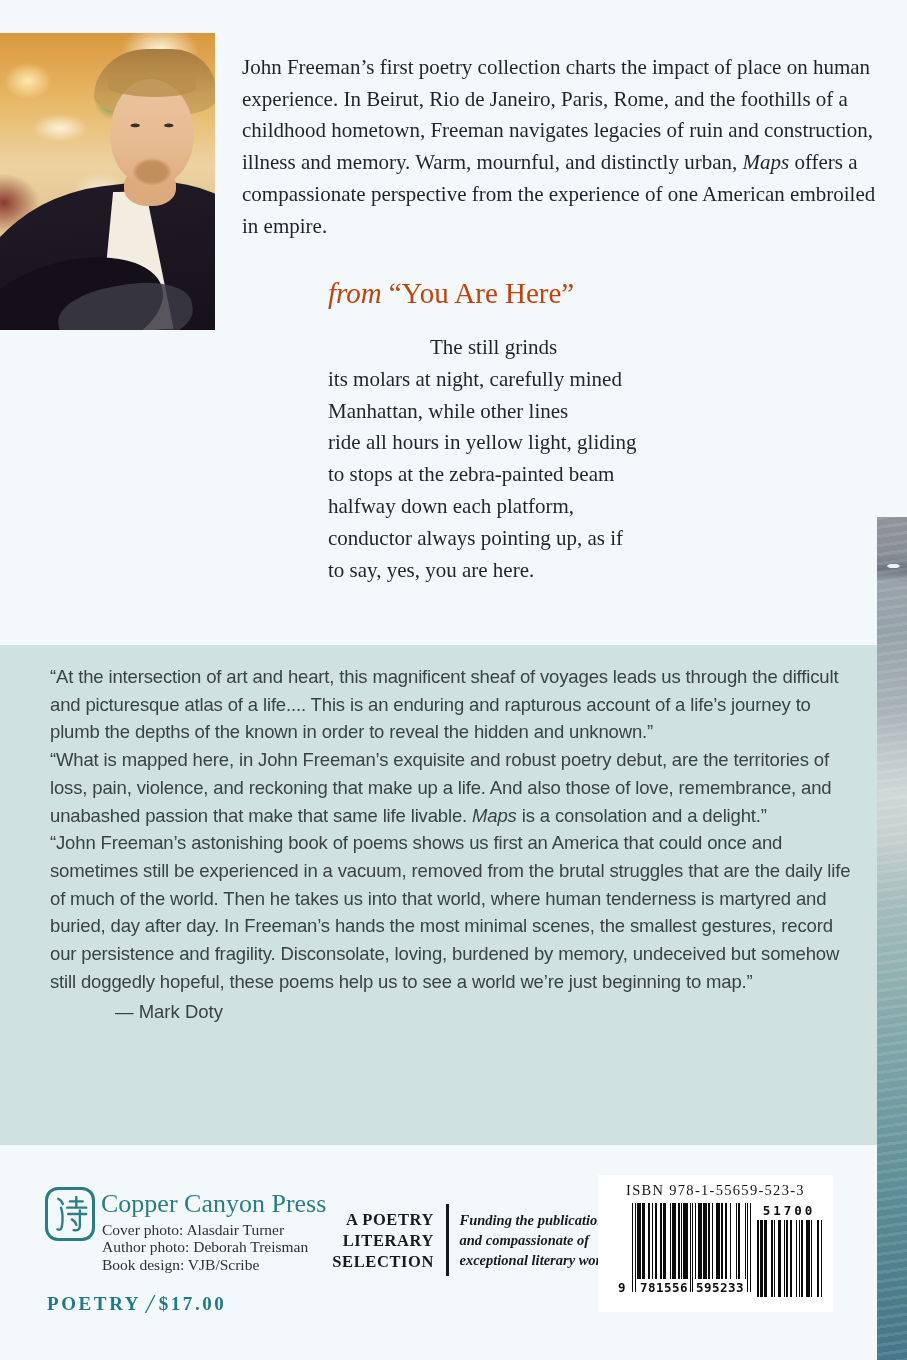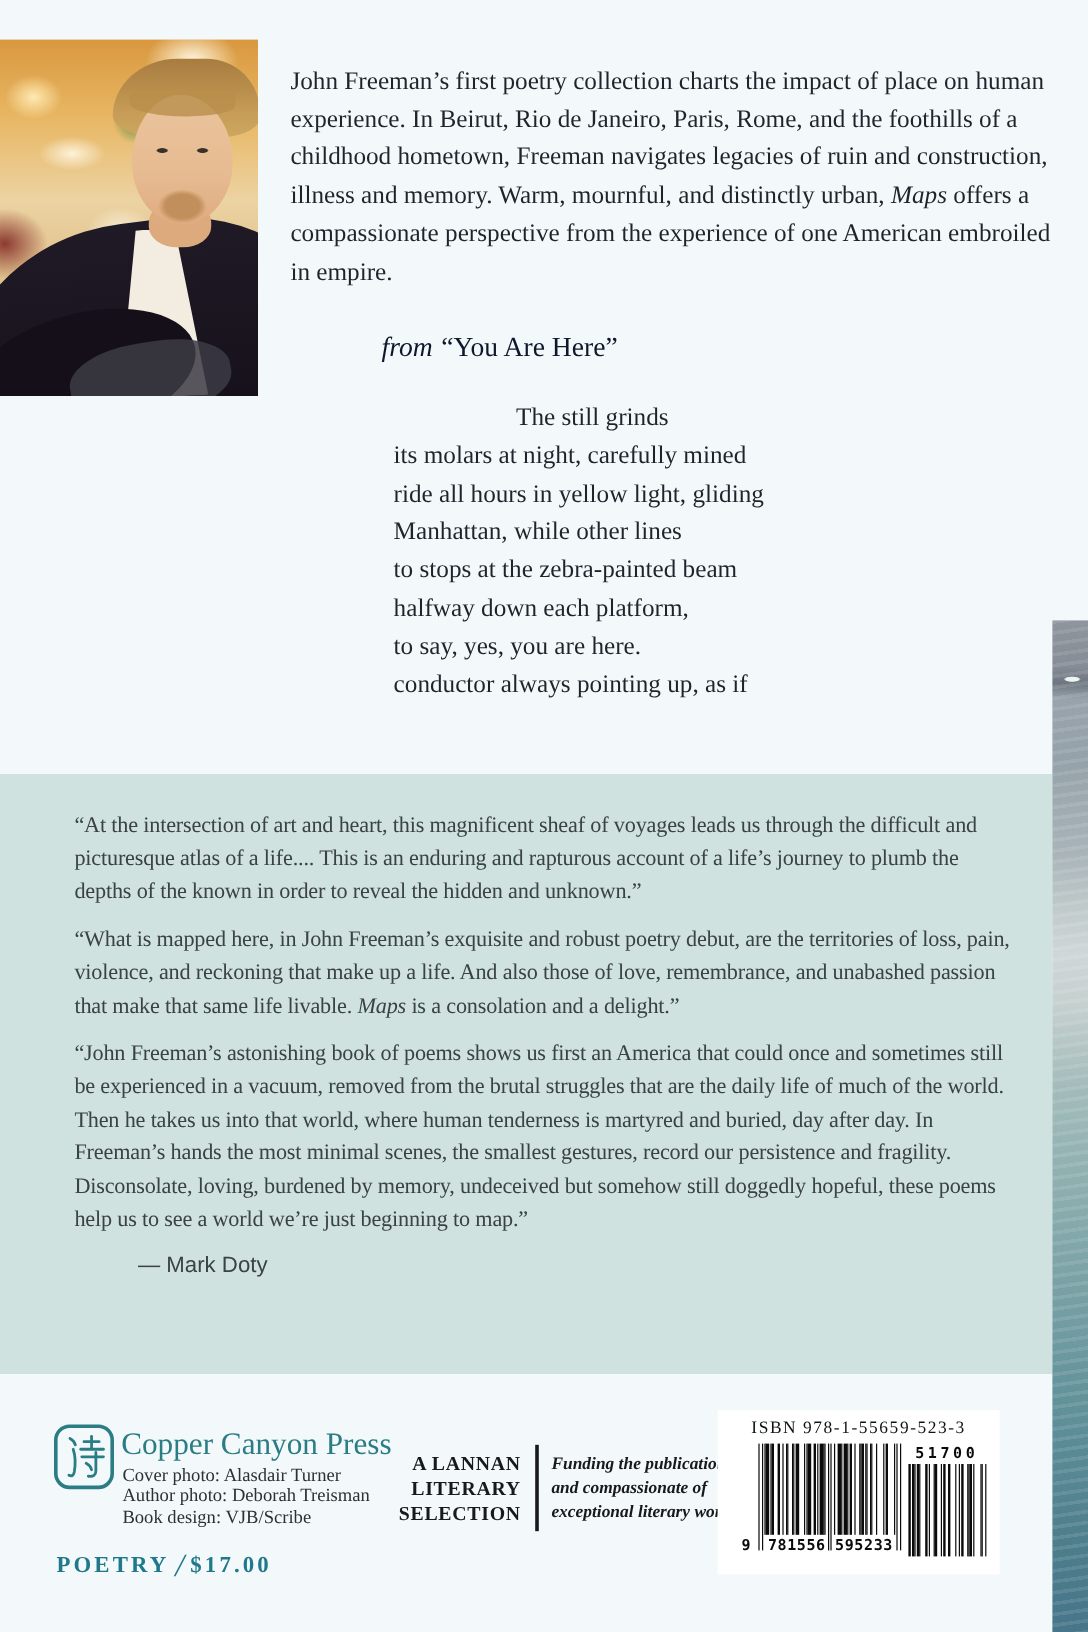--- a/index.html
+++ b/index.html
@@ -34,31 +34,31 @@
   .ap-fringe { position:absolute; left:108px; top:44px; width:88px; height:20px;
     background:#b98e4b; border-radius:0 0 50% 60%; opacity:.8; }
   .ap-arm { position:absolute; left:-25px; top:228px; width:190px; height:100px; background:#140f19;
     border-radius:50%; transform:rotate(-14deg); }
   .ap-sleeve { position:absolute; left:58px; top:252px; width:135px; height:62px; background:#3c3b44;
     border-radius:45%; transform:rotate(-9deg); opacity:.85; }
 
   
   .description { position:absolute; left:242px; top:31px; width:634px; font-size:21px;
     line-height:31.7px; color:#1d242b; }
-  .excerpt-heading { position:absolute; left:318px; top:277px; font-size:23px; color:#0f172a; }
+  .excerpt-heading { position:absolute; left:328px; top:277px; font-size:29px; color:#c2410c; }
   .excerpt-heading .from { font-style:italic; margin-right:7px; }
   .poem { position:absolute; left:328px; top:332px; font-size:21px; line-height:31.8px;
     color:#1d242b; white-space:nowrap; }
   .poem-line.indent { padding-left:102px; }
 
   
   .teal-band { position:absolute; left:0; top:645px; width:877px; height:500px; background:#cfe2df;
     box-sizing:border-box; padding:18px 16px 0 50px;
     font-family:"Liberation Sans", sans-serif; color:#3b4245; }
-  .blurb { margin:12px; font-size:18.5px; line-height:27.7px; letter-spacing:-0.15px;font-family:Liberation Serif, serif; }
+  .blurb { margin:0; font-size:18.5px; line-height:27.7px; letter-spacing:-0.15px; }
   .attribution { margin:6px 0 15px 65px; font-size:18.5px; }
 
   
   .photo-strip { position:absolute; left:877px; top:517px; width:30px; height:843px;
     background:
       radial-gradient(9px 3px at 55% 49px, #eef3f3 0 60%, rgba(238,243,243,0) 80%),
       repeating-linear-gradient(172deg, rgba(255,255,255,.10) 0 3px, rgba(255,255,255,0) 3px 9px),
       linear-gradient(180deg,
         #8f959d 0%, #868d96 4.5%, #6e7781 6.2%, #98a3ab 7.8%, #96a2a9 14%,
         #a9b4b9 23%, #c2cccd 29%, #cfd7d7 33%, #c5d0cf 38%, #a3bcbb 46%,
@@ -112,26 +112,26 @@
     <div class="ap-sleeve"></div>
   </div>
 
   <p class="description"><span>John Freeman’s first poetry collection charts the impact of place on human experience. In Beirut, Rio de Janeiro, Paris, Rome, and the foothills of a childhood hometown, Freeman navigates legacies of ruin and construction, illness and memory. Warm, mournful, and distinctly urban, </span><i>Maps</i><span> offers a compassionate perspective from the experience of one American embroiled in empire.</span></p>
 
   <div class="excerpt-heading"><span class="from">from</span><span>“You Are Here”</span></div>
 
   <div class="poem">
     <div class="poem-line indent">The still grinds</div>
     <div class="poem-line">its molars at night, carefully mined</div>
+    <div class="poem-line">Manhattan, while other lines</div>
     <div class="poem-line">ride all hours in yellow light, gliding</div>
-    <div class="poem-line">Manhattan, while other lines</div>
     <div class="poem-line">to stops at the zebra-painted beam</div>
     <div class="poem-line">halfway down each platform,</div>
+    <div class="poem-line">conductor always pointing up, as if</div>
     <div class="poem-line">to say, yes, you are here.</div>
-    <div class="poem-line">conductor always pointing up, as if</div>
   </div>
 
   <div class="teal-band">
     <p class="blurb">“At the intersection of art and heart, this magnificent sheaf of voyages leads us through the difficult and picturesque atlas of a life.... This is an enduring and rapturous account of a life’s journey to plumb the depths of the known in order to reveal the hidden and unknown.”</p>
 
     <p class="blurb"><span>“What is mapped here, in John Freeman’s exquisite and robust poetry debut, are the territories of loss, pain, violence, and reckoning that make up a life. And also those of love, remembrance, and unabashed passion that make that same life livable. </span><i>Maps</i><span> is a consolation and a delight.”</span></p>
 
     <p class="blurb">“John Freeman’s astonishing book of poems shows us first an America that could once and sometimes still be experienced in a vacuum, removed from the brutal struggles that are the daily life of much of the world. Then he takes us into that world, where human tenderness is martyred and buried, day after day. In Freeman’s hands the most minimal scenes, the smallest gestures, record our persistence and fragility. Disconsolate, loving, burdened by memory, undeceived but somehow still doggedly hopeful, these poems help us to see a world we’re just beginning to map.”</p>
     <div class="attribution">— Mark Doty</div>
   </div>
@@ -153,21 +153,21 @@
   <div class="press-name">Copper Canyon Press</div>
   <div class="credits">
     <div>Cover photo: Alasdair Turner</div>
     <div>Author photo: Deborah Treisman</div>
     <div>Book design: VJB/Scribe</div>
   </div>
   <div class="category-price"><span>POETRY</span><span class="slash">/</span><span>$17.00</span></div>
 
   <div class="lannan">
     <div class="lannan-left">
-      <div>A LANNAN</div>
+      <div>A POETRY</div>
       <div>LITERARY</div>
       <div>SELECTION</div>
     </div>
     <div class="lannan-bar"></div>
     <div class="lannan-right">
       <div>Funding the publication</div>
       <div>and compassionate of</div>
       <div>exceptional literary works</div>
     </div>
   </div>

